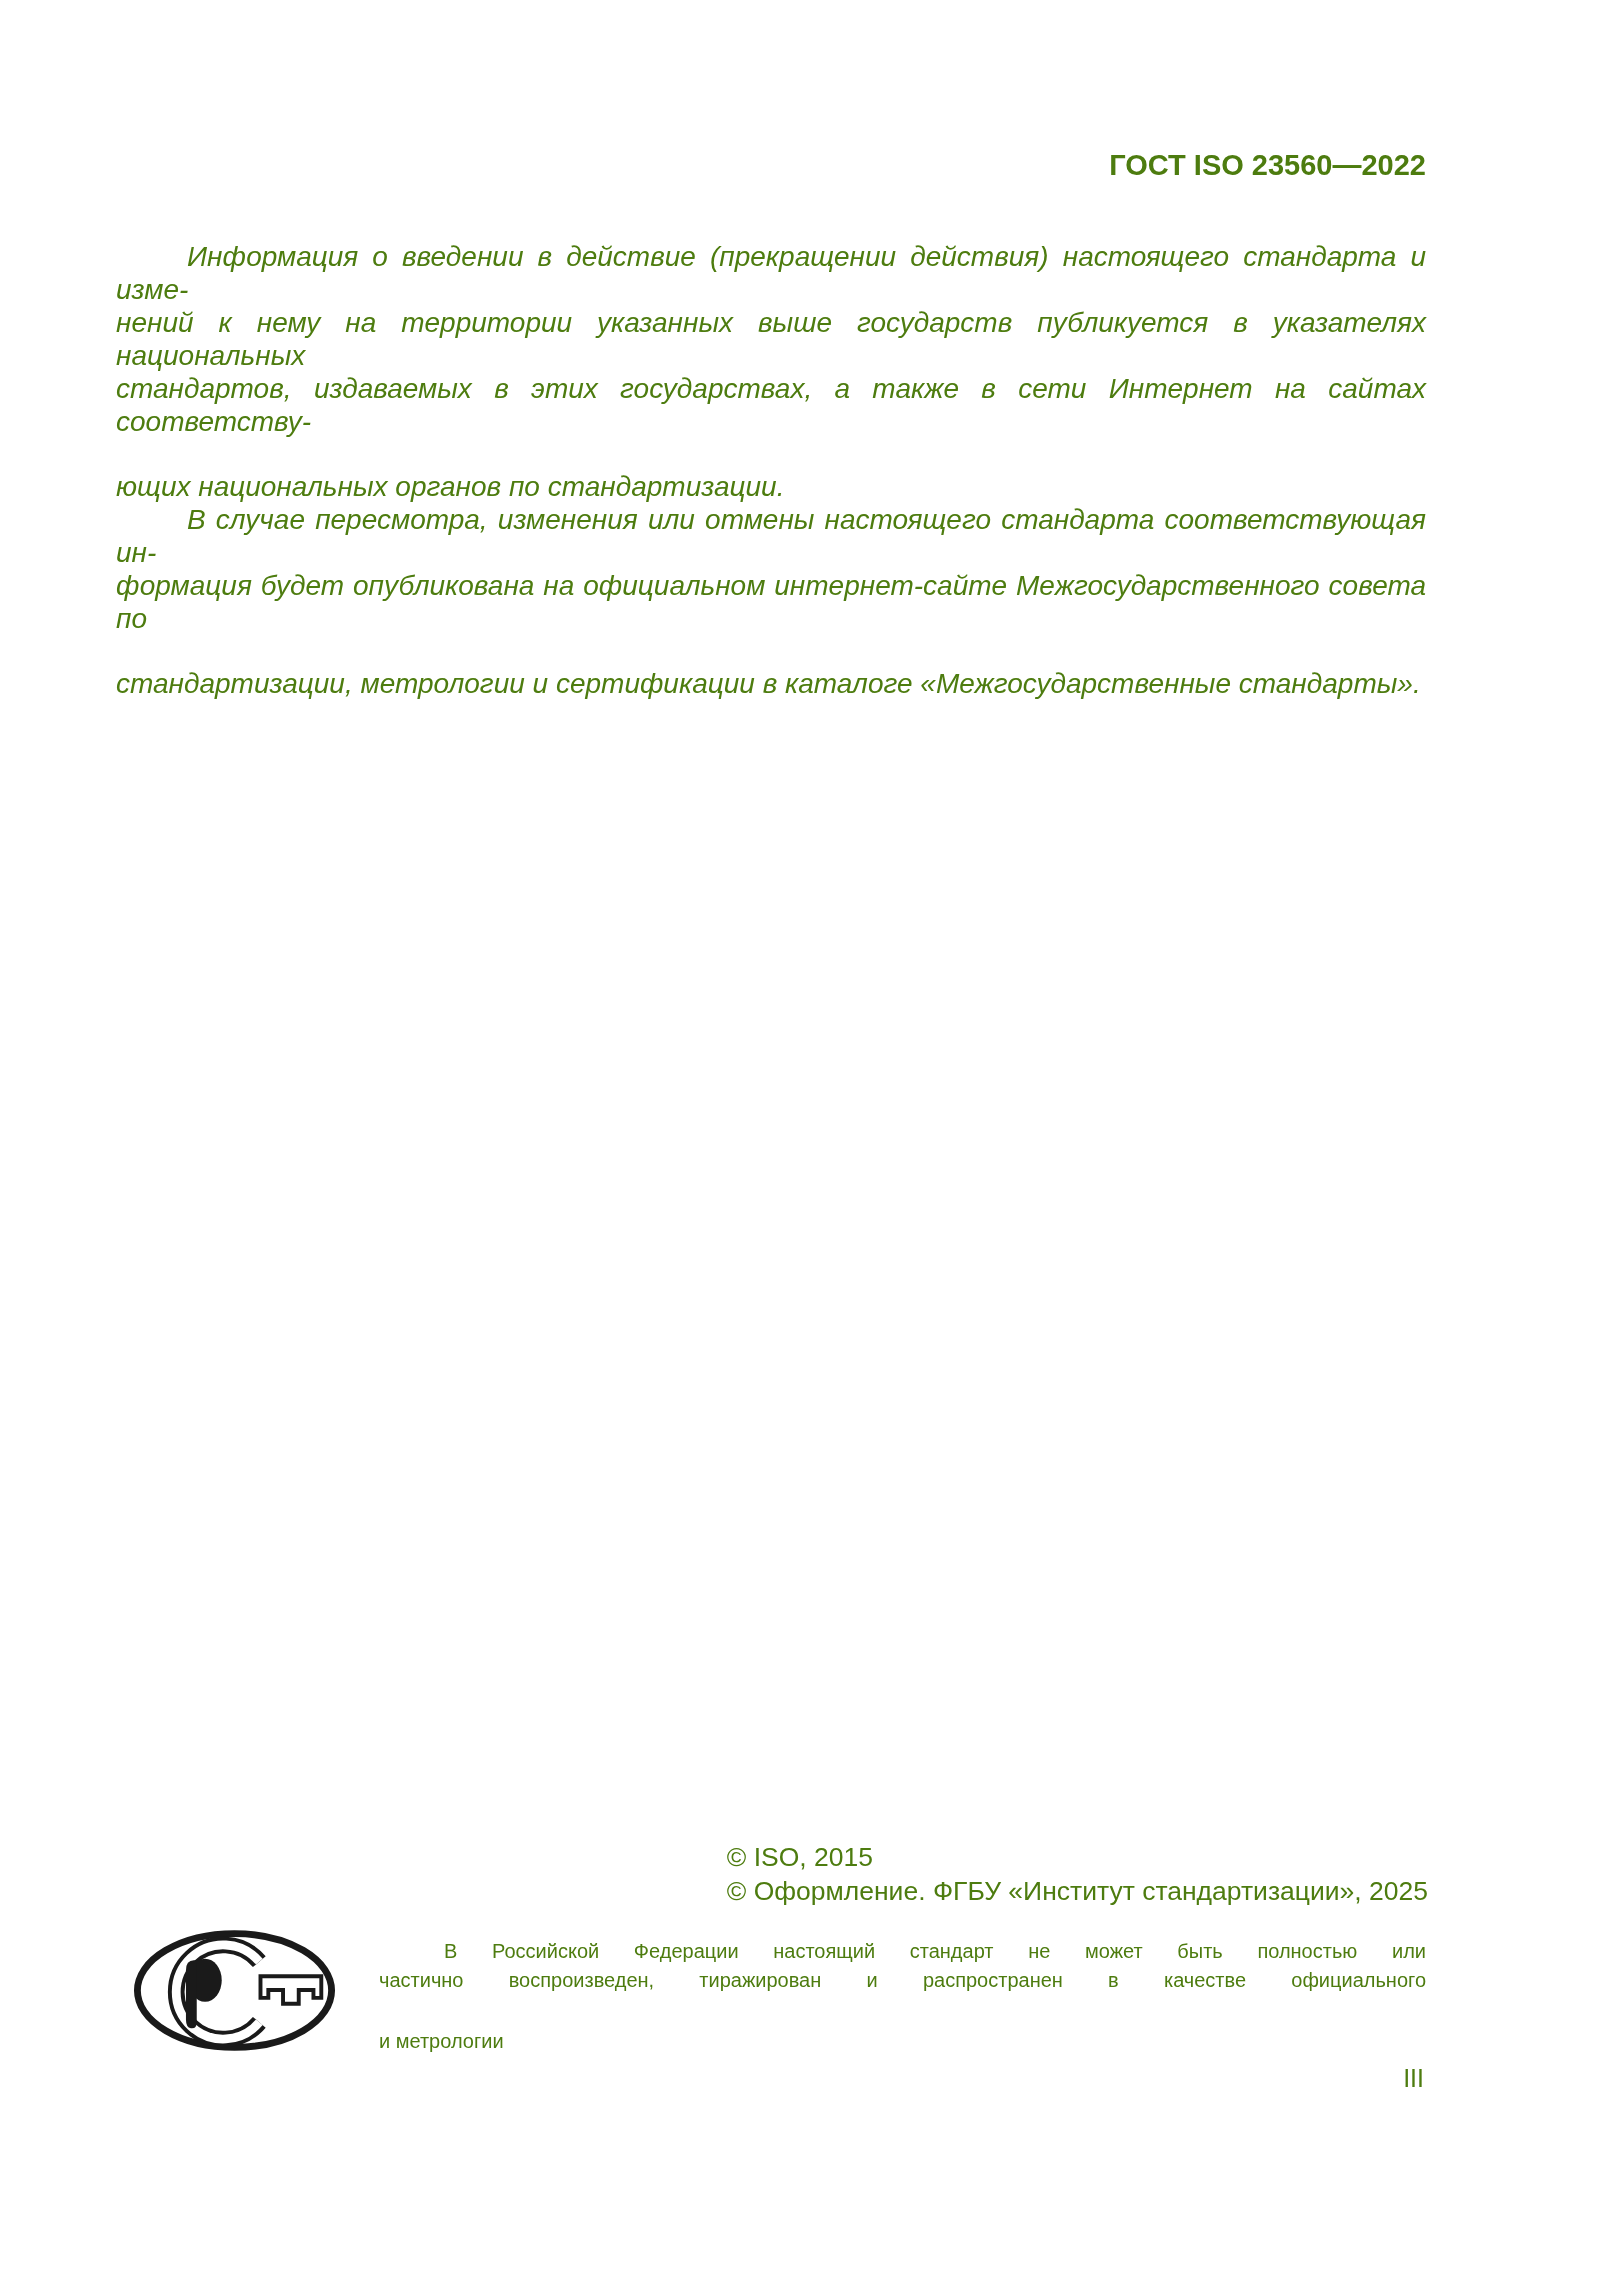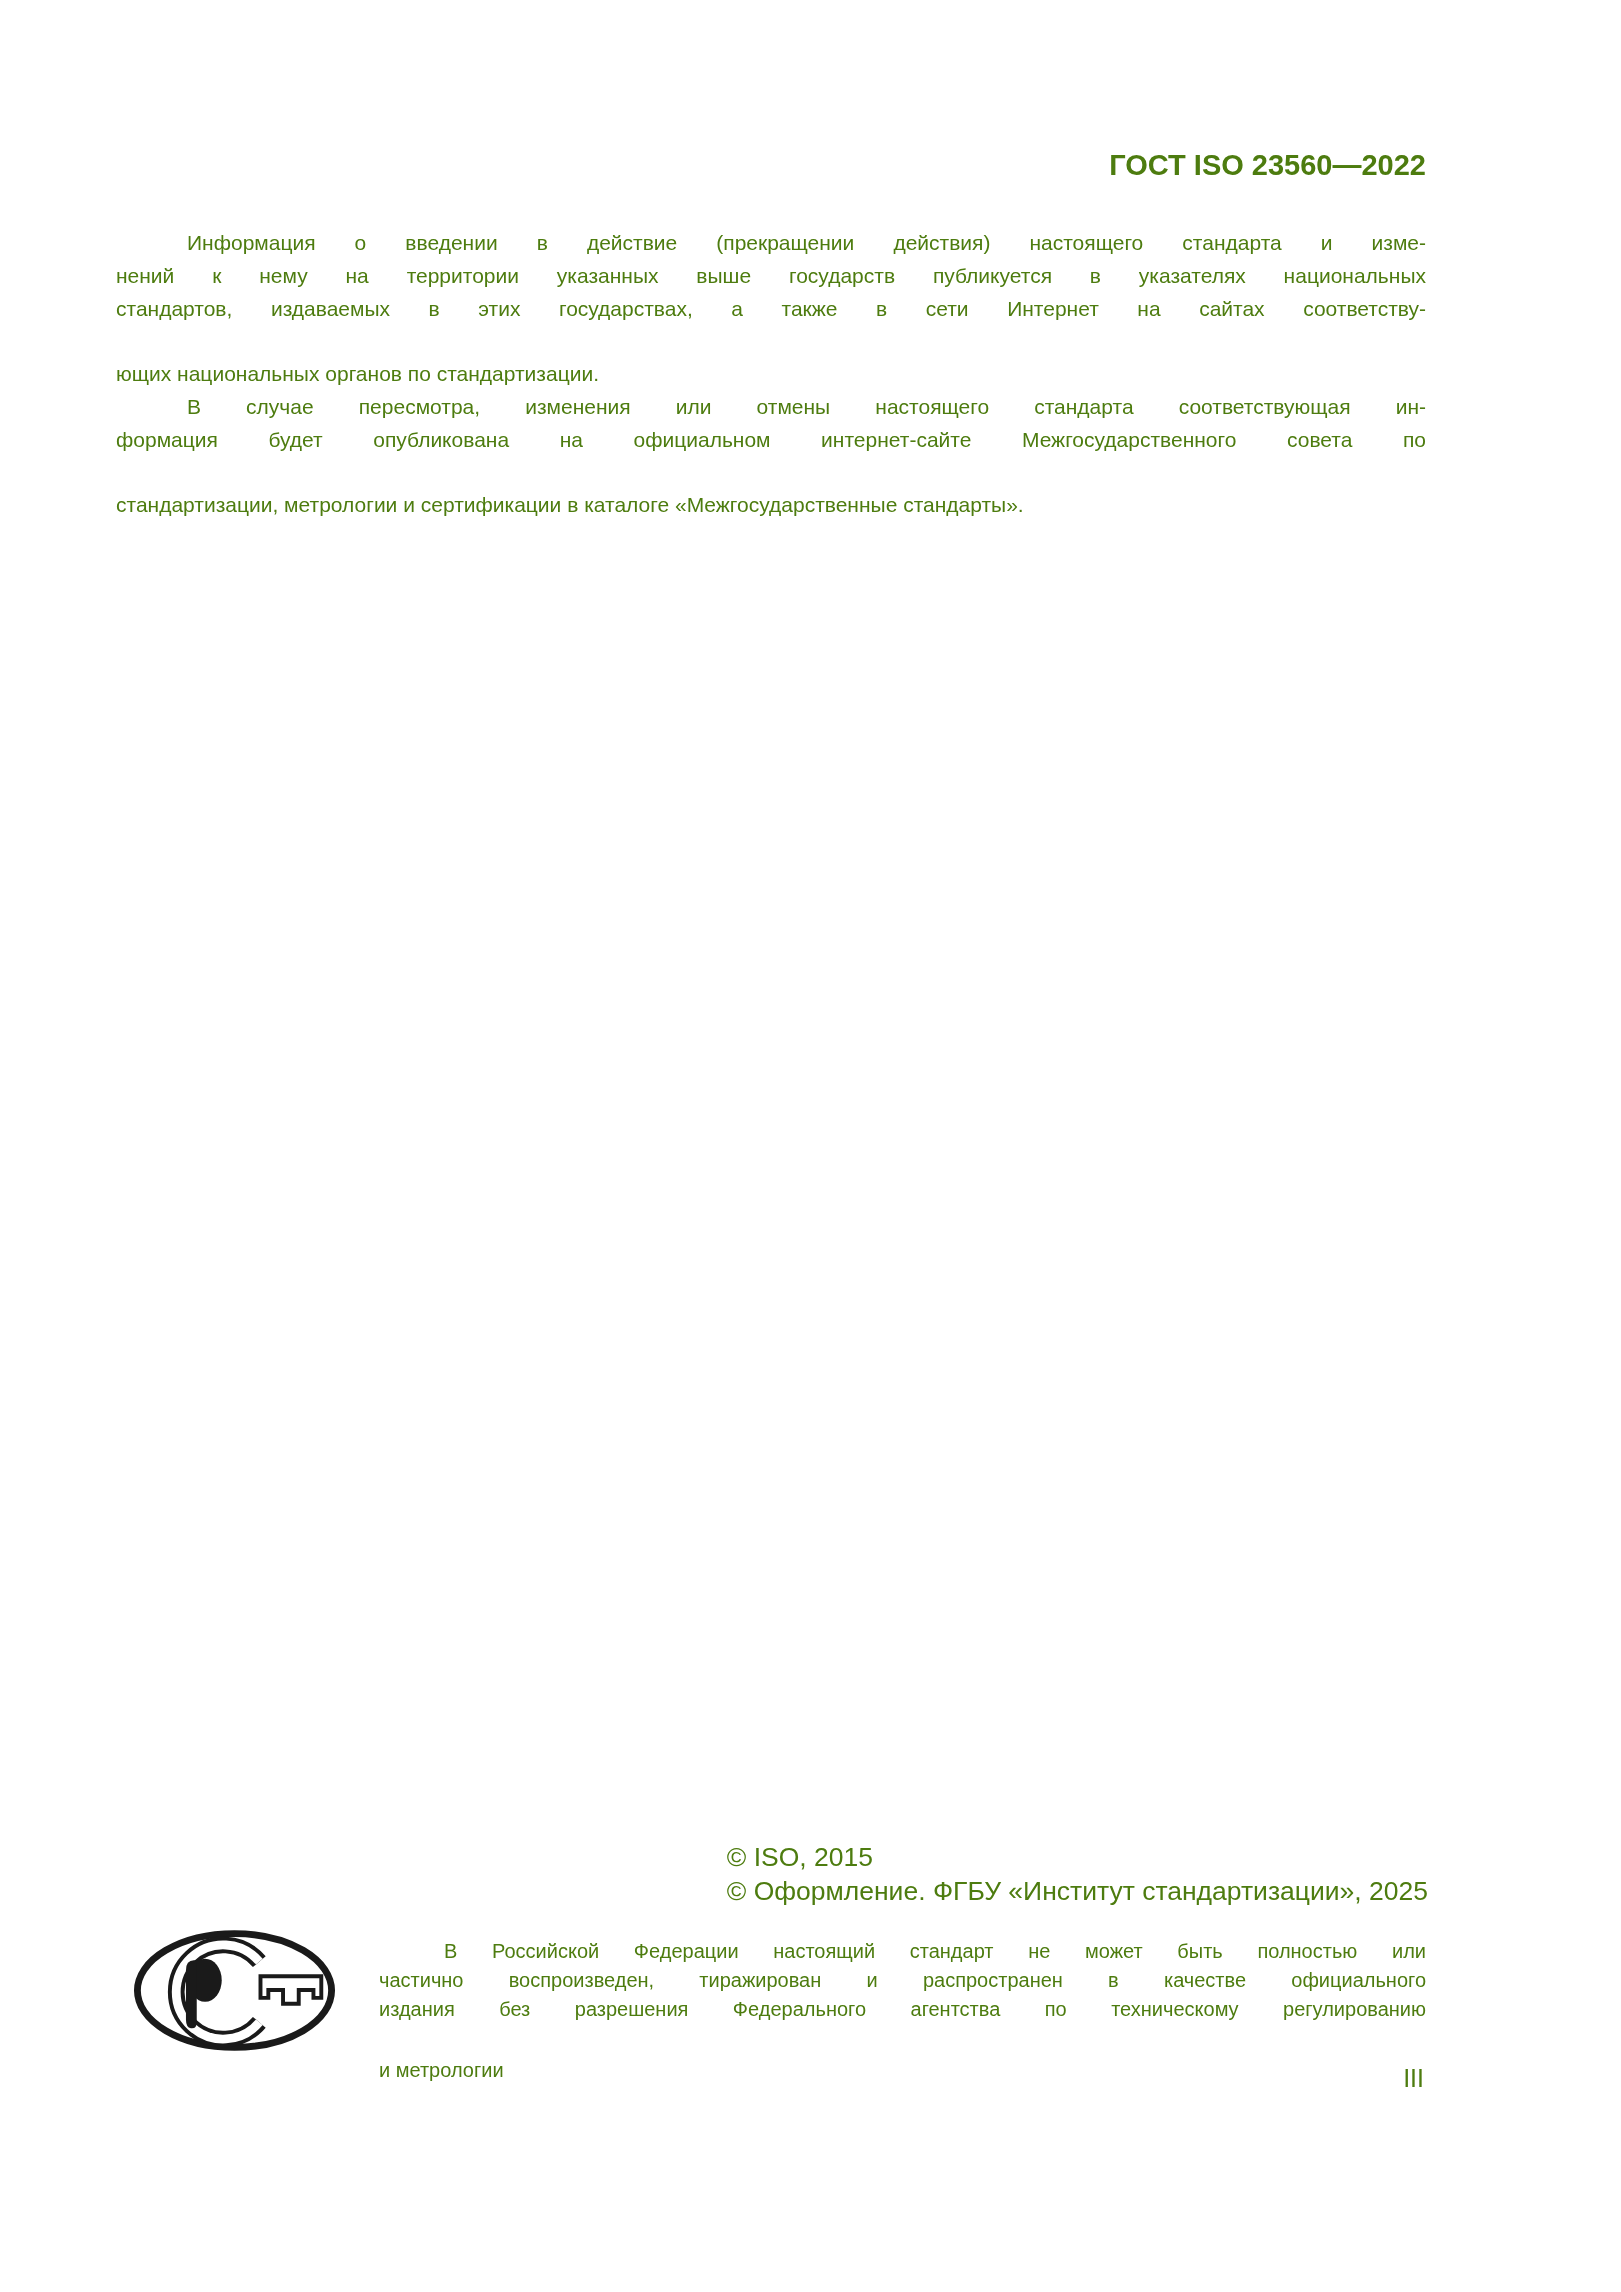--- a/index.html
+++ b/index.html
@@ -20,24 +20,25 @@
     position: absolute;
     top: 149px;
     right: 195px;
     font-size: 29px;
     font-weight: bold;
     white-space: nowrap;
   }
   .intro {
     position: absolute;
     left: 116px;
-    top: 226px;
+    top: 240px;
     width: 1310px;
-    font-size: 21px;
+    font-size: 28px;
     line-height: 33px;
+    font-style: italic;
   }
   .para .line {
     text-align: justify;
     text-align-last: justify;
   }
   .para .line.last {
     text-align: justify;
     text-align-last: left;
     margin-top: 32px;
   }
@@ -114,20 +115,19 @@
 
     <ellipse cx="73.5" cy="52" rx="17" ry="22" fill="#1a1a1a"></ellipse>
     <path d="M54 42 Q54 30 65 32 L65 94 Q65 102 59 101 Q54 100 54 92 Z" fill="#1a1a1a"></path>
 
     <path d="M130 48 L192 48 L192 70 L184 70 L184 62 L169 62 L169 76 L153 76 L153 62 L138 62 L138 70 L130 70 Z" fill="#ffffff" stroke="#1a1a1a" stroke-width="4" stroke-linejoin="miter"></path>
   </svg>
 
   <div class="restriction para">
       <div class="line">В Российской Федерации настоящий стандарт не может быть полностью или</div>
       <div class="line">частично воспроизведен, тиражирован и распространен в качестве официального</div>
-      <div class="line">издания без разрешения Федерального агентства по техническому регулированию</div>
       <div class="line last">и метрологии</div>
     </div>
 
   <div class="pagenum">III</div>
 
 </div>
 
 
 </body></html>

